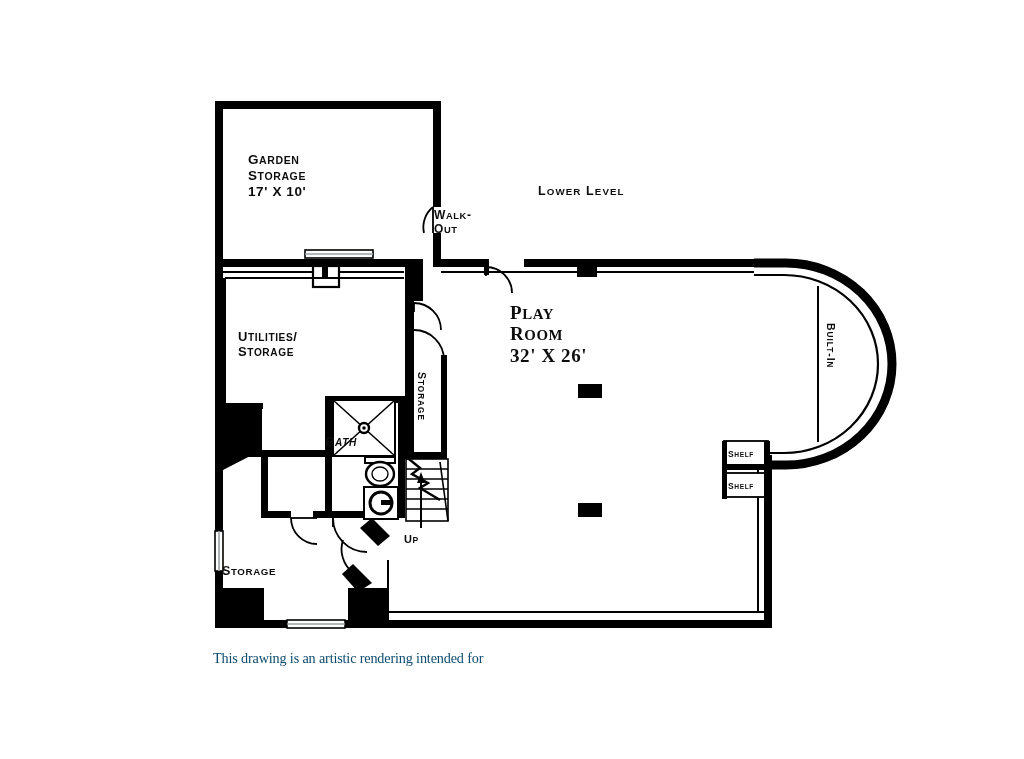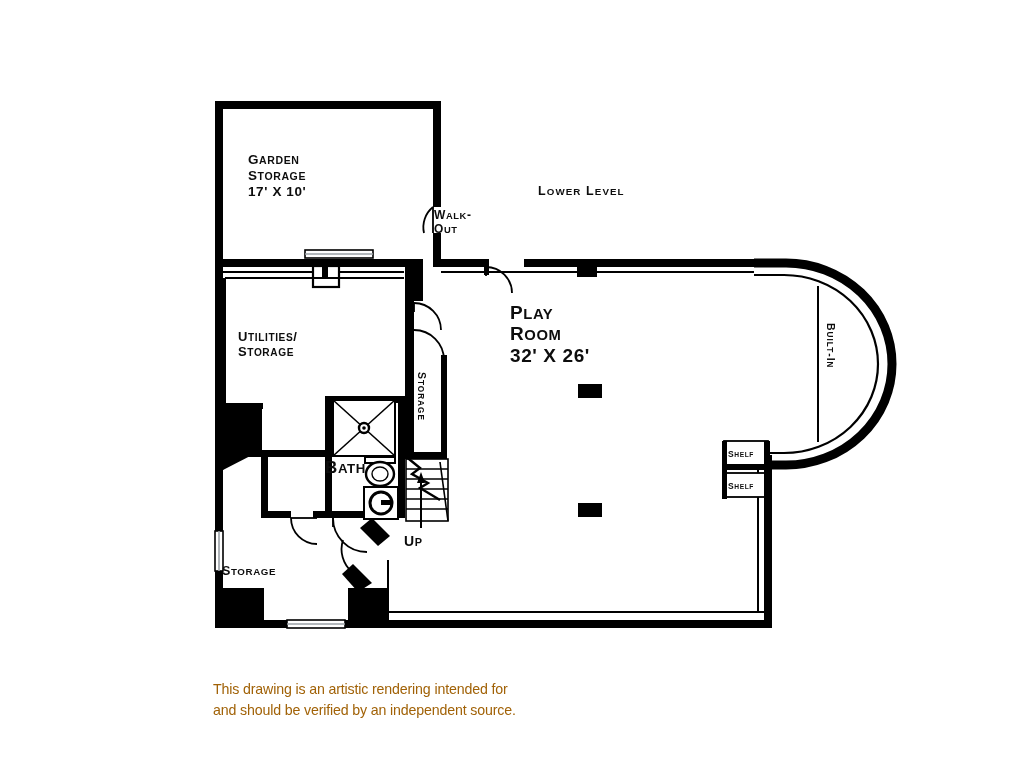--- a/index.html
+++ b/index.html
@@ -29,51 +29,51 @@
     font-weight: bold;
     color: #0d0d0d;
     letter-spacing: 0.6px;
     line-height: 1.18;
     white-space: pre-line;
     user-select: none;
   }
   .lbl-garden     { left: 248px; top: 152px; width: 170px; font-size: 13.5px; }
   .lbl-lowerlevel { left: 538px; top: 184px; width: 170px; font-size: 12.5px; letter-spacing: 1.1px; }
   .lbl-walkout    { left: 434px; top: 208px; width: 82px;  font-size: 12px; }
-  .lbl-play       { left: 510px; top: 302px; width: 170px; font-size: 19px; line-height: 1.12; }
+  .lbl-play       { left: 510px; top: 302px; width: 170px; font-size: 19px; line-height: 1.12; font-family: Liberation Serif, serif; }
   .lbl-utilities  { left: 238px; top: 329px; width: 175px; font-size: 13px; }
   .lbl-wine       { left: 252px; top: 464px; width: 100px; font-size: 12.5px; }
-  .lbl-bath       { left: 325px; top: 458px; width: 48px;  font-size: 17px; }
+  .lbl-bath       { left: 325px; top: 434px; width: 48px;  font-size: 13px; font-style: italic; }
   .lbl-storage-bl { left: 222px; top: 564px; width: 120px; font-size: 12.5px; }
-  .lbl-up         { left: 404px; top: 533px; width: 34px;  font-size: 14px; }
+  .lbl-up         { left: 404px; top: 533px; width: 34px;  font-size: 11px; }
   .lbl-shelf1     { left: 728px; top: 449px; width: 44px;  font-size: 8.5px; }
   .lbl-shelf2     { left: 728px; top: 481px; width: 44px;  font-size: 8.5px; }
   .vert-label {
     position: absolute;
     font-family: "Liberation Sans", sans-serif;
     font-weight: bold;
     color: #0d0d0d;
     font-size: 10.5px;
     letter-spacing: 1px;
     transform: rotate(90deg);
     transform-origin: left top;
     white-space: nowrap;
     user-select: none;
   }
   .lbl-storage-v  { left: 428px; top: 372px; }
   .lbl-builtin-v  { left: 837px; top: 323px; }
   .disclaimer {
     position: absolute;
     left: 213px;
-    top: 679px;
+    top: 648px;
     width: 420px;
-    font-family: Liberation Sans, sans-serif;
+    font-family: Liberation Serif, serif;
     font-size: 14.2px;
     line-height: 1.47;
-    color: #a16207;
+    color: #0c4a6e;
     letter-spacing: -0.15px;
     user-select: none;
   }
   .disclaimer span { display: block; }
 </style>
 </head>
 <body>
 
 <div id="page">
 
@@ -281,16 +281,15 @@
   <div class="room-label lbl-storage-bl"><span style="font-size:1em">S</span><span style="font-size:0.78em">TORAGE</span></div>
   <div class="room-label lbl-up"><span style="font-size:1em">U</span><span style="font-size:0.78em">P</span></div>
   <div class="room-label lbl-shelf1"><span style="font-size:1em">S</span><span style="font-size:0.78em">HELF</span></div>
   <div class="room-label lbl-shelf2"><span style="font-size:1em">S</span><span style="font-size:0.78em">HELF</span></div>
 
   <div class="vert-label lbl-storage-v"><span style="font-size:1em">S</span><span style="font-size:0.78em">TORAGE</span></div>
   <div class="vert-label lbl-builtin-v"><span style="font-size:1em">B</span><span style="font-size:0.78em">UILT</span>-<span style="font-size:1em">I</span><span style="font-size:0.78em">N</span></div>
 
   <div class="disclaimer">
     <span>This drawing is an artistic rendering intended for</span>
-    <span>and should be verified by an independent source.</span>
   </div>
 
 </div>
 
 </body></html>

